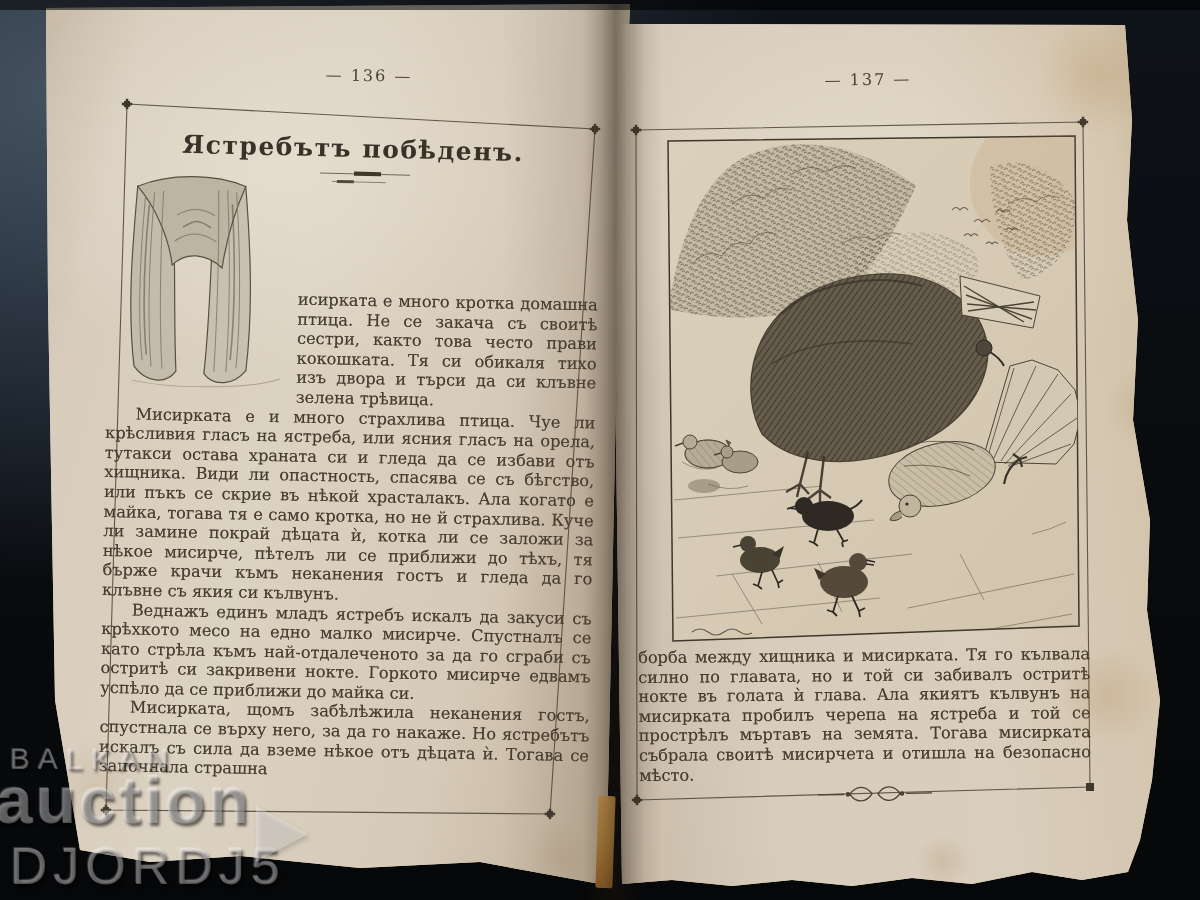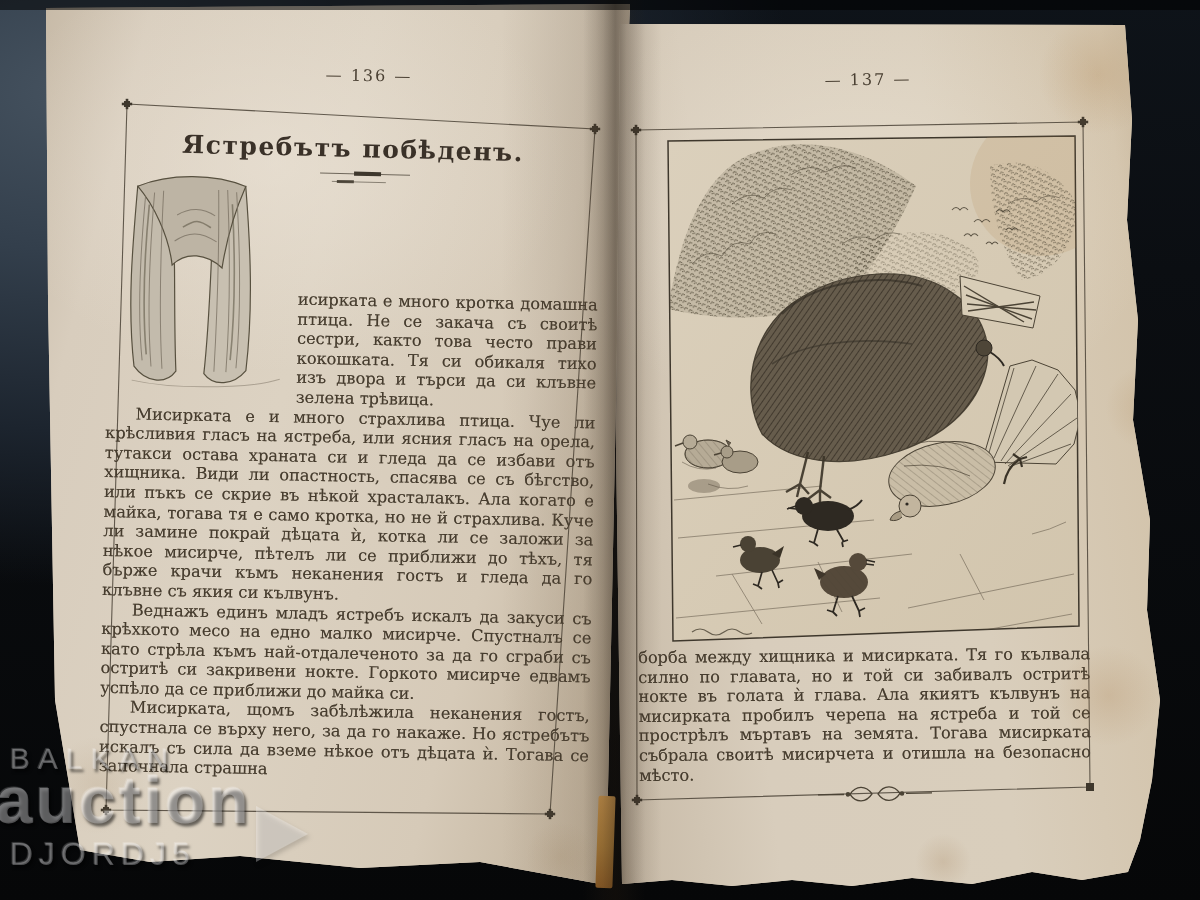--- a/index.html
+++ b/index.html
@@ -64,21 +64,21 @@
   .dc-spacer{float:left;width:190px;height:114px;}
   .copy-right{left:26px;top:634px;width:452px;transform:rotate(-0.5deg);transform-origin:0 0;}
   .copy-right p{margin:0;}
   .deco-svg{position:absolute;left:0;top:0;pointer-events:none;}
   
   .wm{position:absolute;z-index:10;color:rgba(248,249,252,.30);font-family:"Liberation Sans",sans-serif;
     font-weight:400;pointer-events:none;
     text-shadow:2px 3px 3px rgba(0,0,0,.55), -1px -1px 1px rgba(255,255,255,.22);}
   .wm-balkan{left:10px;top:742px;font-size:30px;letter-spacing:8px;}
   .wm-auction{left:-4px;top:762px;font-size:66px;letter-spacing:3px;font-weight:700;}
-  .wm-djordj5{left:10px;top:836px;font-size:32px;letter-spacing:6px;}
+  .wm-djordj5{left:10px;top:836px;font-size:52px;letter-spacing:6px;}
   .wm-arrow{left:256px;top:806px;width:0;height:0;
     border-top:28px solid transparent;border-bottom:28px solid transparent;
     border-left:52px solid rgba(248,249,252,.30);
     filter:drop-shadow(2px 3px 2px rgba(0,0,0,.5));}
 </style>
 </head>
 <body>
 
 <div class="photo">
 

